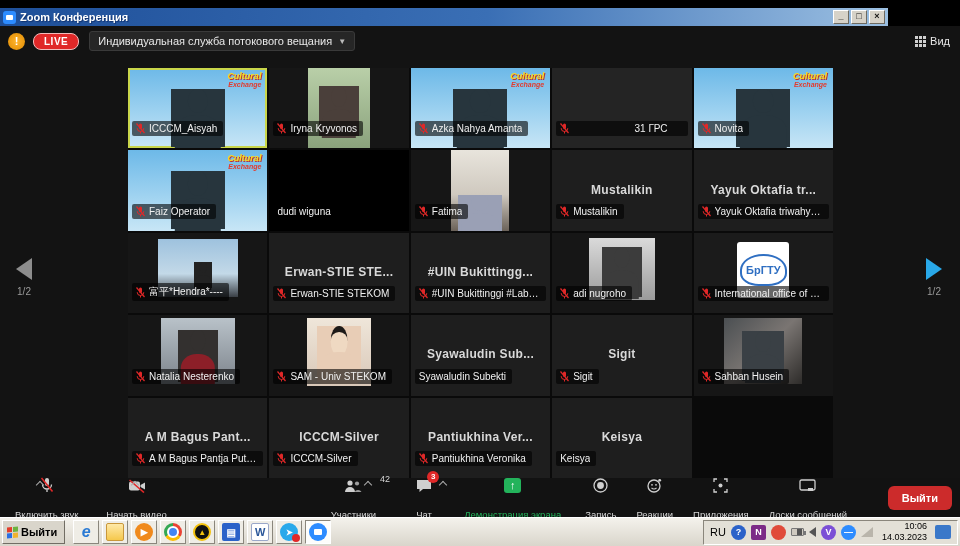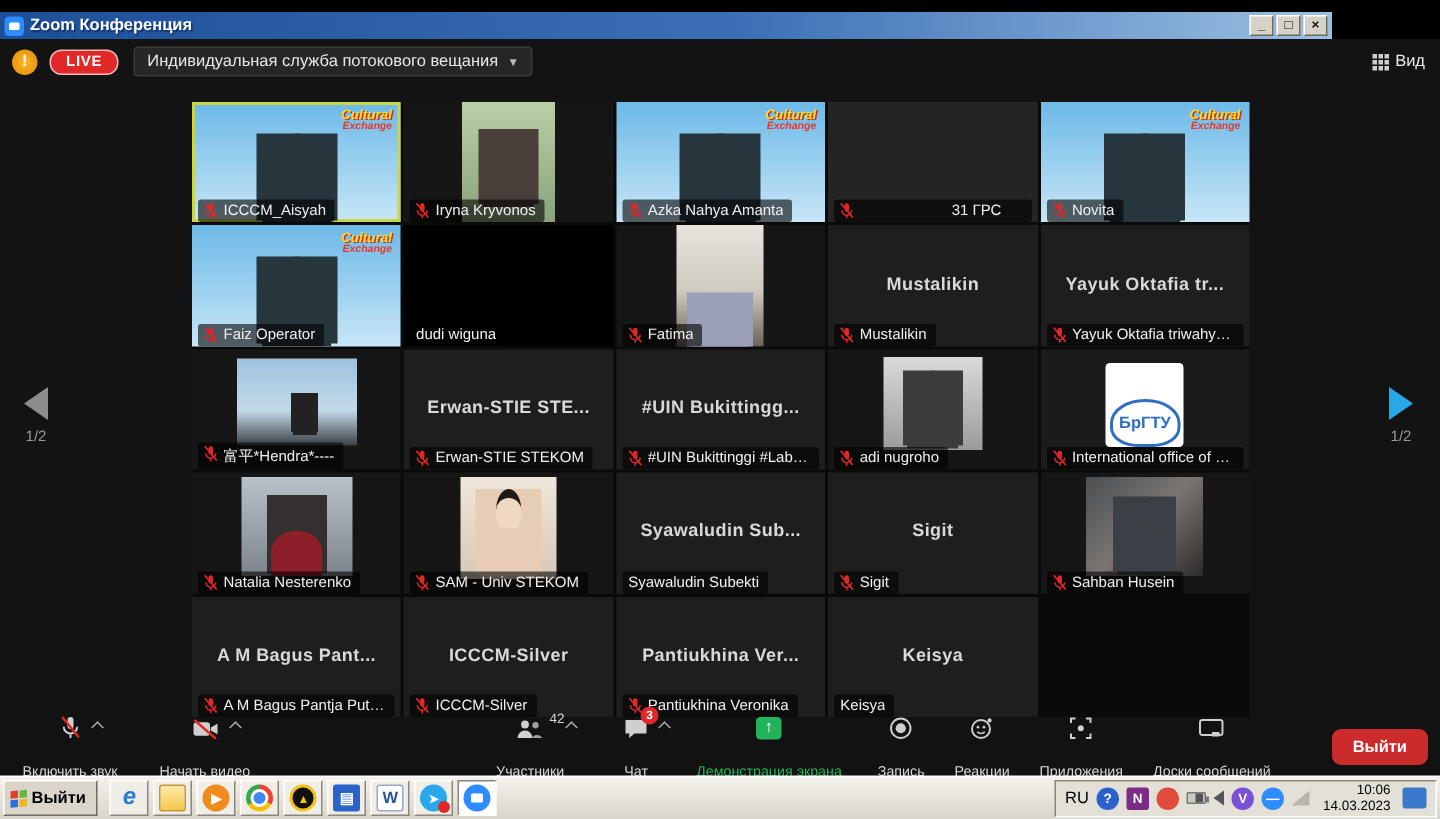--- a/index.html
+++ b/index.html
@@ -37,41 +37,41 @@
   .grid-glyph b { background:#cfcfcf; }
 
   
   .vgrid { position:absolute; left:128px; top:42px; width:705px; height:410px;
     display:grid; grid-template-columns:repeat(5,1fr); grid-template-rows:repeat(5,1fr);
     gap:2px; background:#0a0a0a; }
   .cell { position:relative; background:#1e1e1e; overflow:hidden; }
   .cell.active { outline:2px solid #c9d64b; outline-offset:-2px; }
   .center-name { position:absolute; left:0; right:0; top:50%; transform:translateY(-60%);
     text-align:center; color:#d9d9d9; font-size:12px; font-weight:bold; letter-spacing:.3px; }
-  .name-plate { position:absolute; left:4px; bottom:0; max-width:calc(100% - 8px);
+  .name-plate { position:absolute; left:4px; bottom:12px; max-width:calc(100% - 8px);
     background:rgba(0,0,0,.6); border-radius:2px; padding:2px 6px 2px 4px;
-    display:flex; gap:4px; }
+    display:flex; align-items:center; gap:4px; }
   .name-plate.wide { width:calc(100% - 8px); }
   .name-plate.wide .name-text { margin-left:auto; margin-right:14px; }
   .name-text { color:#f0f0f0; font-size:10px; white-space:nowrap; overflow:hidden; text-overflow:ellipsis; }
   .mic-icon { flex:0 0 auto; }
 
   
   .photo { position:absolute; display:none; }
   .person { position:absolute; display:none; }
   .person::before { content:""; position:absolute; left:50%; top:0; transform:translateX(-50%);
     width:38%; height:42%; border-radius:50%; background:inherit; }
   .person::after { content:""; position:absolute; left:50%; bottom:-2px; transform:translateX(-50%);
     width:86%; height:58%; border-radius:46% 46% 0 0; background:inherit; }
   .banner { position:absolute; top:4px; right:6px; text-align:right; display:none; line-height:1; }
   .banner .b1 { color:#ffd817; font-size:9px; font-weight:bold; font-style:italic; text-shadow:1px 1px 0 #b33; }
   .banner .b2 { color:#e23b2e; font-size:7px; font-weight:bold; font-style:italic; }
   .logo-badge { position:absolute; left:50%; top:46%; transform:translate(-50%,-50%);
     display:none; background:#fff; width:52px; height:56px; border-radius:3px;
-    align-items:flex-end; justify-content:center; }
+    align-items:center; justify-content:center; }
   .logo-badge span { color:#2f6fc2; font-weight:bold; font-size:11px; border:2px solid #2f6fc2;
     border-radius:50% 50% 40% 40%; padding:8px 4px; }
 
   .thumb-cultural { background:linear-gradient(180deg,#6db9e8 0%,#9ed2f0 55%,#c8e6f6 100%); }
   .thumb-cultural .person { display:block; left:50%; top:26%; transform:translateX(-50%);
     width:54px; height:58px; background:#27353d; }
   .thumb-cultural .banner { display:block; }
   .thumb-portrait-green { background:#161616; }
   .thumb-portrait-green .photo { display:block; left:50%; top:0; transform:translateX(-50%);
     width:62px; height:100%; background:linear-gradient(180deg,#b9cfa8,#8aa27c); }
@@ -119,21 +119,21 @@
   .nav .tri { width:0; height:0; margin:0 auto; }
   .nav .pg { color:#9a9a9a; font-size:10px; margin-top:6px; }
   .nav-left { left:4px; top:232px; }
   .nav-left .tri { border-top:11px solid transparent; border-bottom:11px solid transparent; border-right:16px solid #8d8d8d; }
   .nav-right { right:6px; top:232px; }
   .nav-right .tri { border-top:11px solid transparent; border-bottom:11px solid transparent; border-left:16px solid #29a8e8; }
 
   
   .toolbar { position:absolute; left:0; bottom:0; width:100%; height:39px; background:#121212;
     display:flex; align-items:center; padding:0 8px; }
-  .tool { display:flex; flex-direction:column; align-items:center; justify-content:center;
+  .tool { display:flex; flex-direction:column; justify-content:center;
     color:#d6d6d6; font-size:9.5px; gap:16px; padding:0 7px; position:relative; }
   .tool .ico { height:17px; display:flex; align-items:flex-end; justify-content:center; position:relative; }
   .chev { width:6px; height:6px; border-left:1.5px solid #aaa; border-top:1.5px solid #aaa;
     transform:rotate(45deg); position:absolute; top:6px; }
   .count { position:absolute; right:-14px; top:-2px; font-size:9px; color:#d6d6d6; }
   .badge { position:absolute; right:-7px; top:-5px; background:#e02828; color:#fff; font-size:8px;
     min-width:12px; height:12px; border-radius:6px; line-height:12px; text-align:center; font-weight:bold; }
   .share-ico { width:17px; height:15px; background:#23b35b; border-radius:3px; color:#fff;
     font-size:11px; font-weight:bold; line-height:15px; text-align:center; }
   .tool.green { color:#23b35b; }

